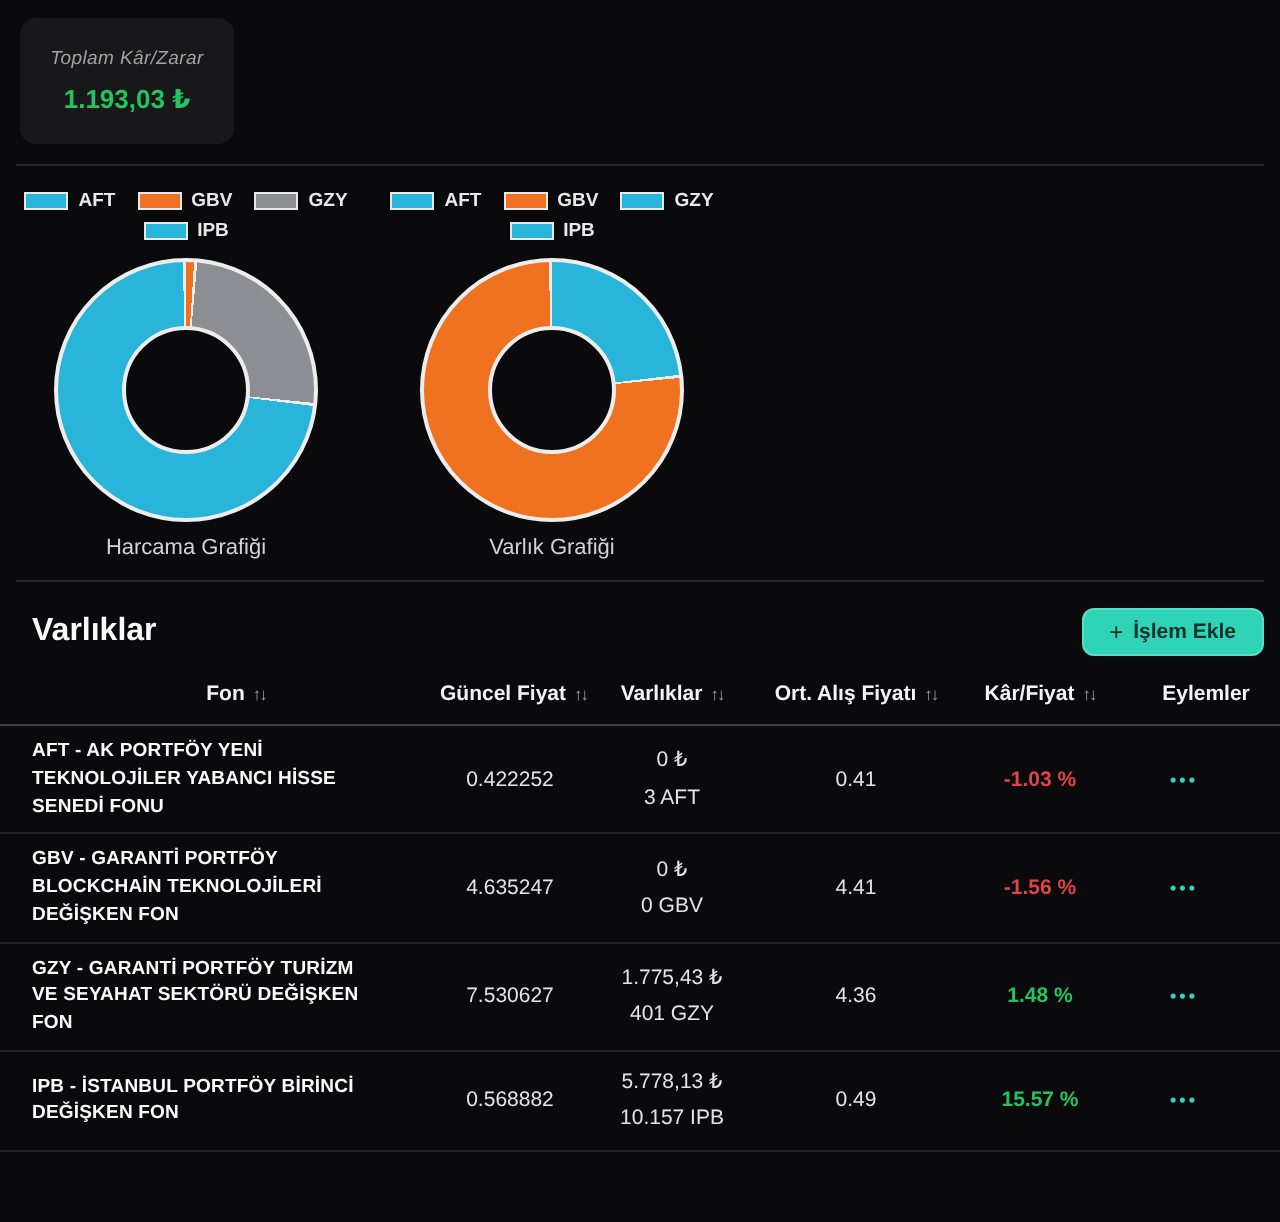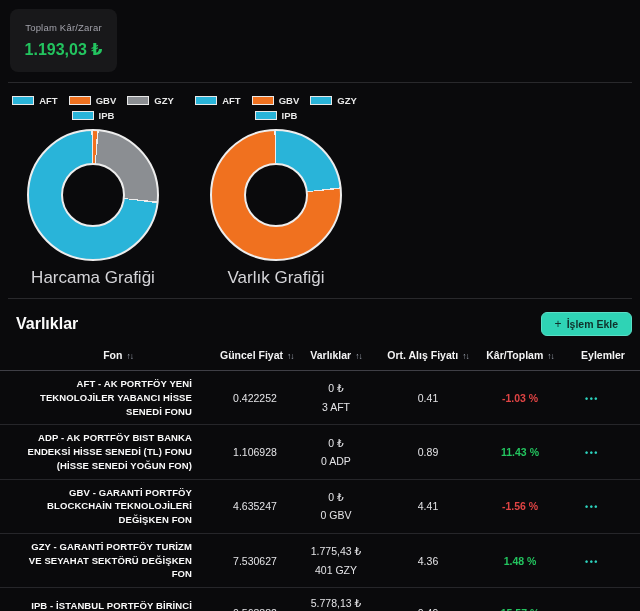--- a/index.html
+++ b/index.html
@@ -8,22 +8,22 @@
     position:relative; width:640px; height:611px; overflow:hidden;
     background:#0a0a0c; color:#e4e4e7;
     font-family:"Liberation Sans","DejaVu Sans",sans-serif;
   }
   
   .stats-row { display:flex; gap:18px; padding:9px 8px 10px 10px; }
   .stat-card {
     width:107px; height:63px; background:#18181a; border-radius:8px;
     display:flex; flex-direction:column; align-items:center; justify-content:center; gap:7px;
   }
-  .stat-label { font-size:9.5px; color:#a1a1aa; letter-spacing:.2px; }
-  .stat-value { font-size:16px; font-weight:bold; color:#fafafa; }
+  .stat-label { font-size:9.5px; color:#a1a1aa; letter-spacing:.2px;font-style:italic; }
+  .stat-value { font-size:13px; font-weight:bold; color:#fafafa; }
   .stat-value.green { color:#23c45f; }
   .divider { height:1px; background:#29292c; margin:0 8px; }
   
   .charts-row { display:flex; padding:12px 0 10px 0; }
   .chart-block { width:186px; display:flex; flex-direction:column; align-items:center; }
   .chart-block + .chart-block { width:180px; }
   .legend { display:flex; flex-direction:column; gap:4px; }
   .legend-row { display:flex; justify-content:center; gap:11px; }
   .legend-item { display:inline-flex; align-items:center; gap:5px; cursor:pointer; }
   .swatch { display:inline-block; width:22px; height:9px; border:1px solid #e8e8e8; }
@@ -31,21 +31,21 @@
   .donut-wrap { margin-top:8px; }
   .donut {
     position:relative; width:132px; height:132px; border-radius:50%;
     border:2px solid #ededed;
   }
   .hole {
     position:absolute; left:50%; top:50%; width:64px; height:64px;
     transform:translate(-50%,-50%); border-radius:50%;
     background:#0a0a0c; border:2px solid #ededed;
   }
-  .chart-caption { margin-top:7px; font-size:17px; color:#d4d4d8; }
+  .chart-caption { margin-top:7px; font-size:11px; color:#d4d4d8; }
   
   .section-header {
     display:flex; align-items:center; justify-content:space-between;
     padding:13px 8px 2px 16px;
   }
   .section-title { font-size:16px; font-weight:bold; color:#fafafa; }
   .add-btn {
     display:inline-flex; align-items:center; gap:5px;
     background:#2fd3b5; color:#10302b; border:1px solid #5adec7;
     font-family:inherit; font-size:10.5px; font-weight:bold;
@@ -59,21 +59,21 @@
     padding:11px 0 9px 0; border-bottom:1px solid #3f3f46; white-space:nowrap;
   }
   thead th:first-child { text-align:center; padding-left:16px; }
   thead th .sort { font-size:8.5px; color:#9ca3af; margin-left:4px; letter-spacing:-1px; cursor:pointer; }
   tbody td {
     font-size:10.5px; color:#e4e4e7; text-align:center; vertical-align:middle;
     border-bottom:1px solid #26262a; padding:6px 0;
   }
   tbody tr { height:50px; }
   tbody tr.short { height:42px; }
-  td.fund-cell { text-align:right; padding-left:24px; }
+  td.fund-cell { text-align:left; padding-left:16px; }
   .fund-name {
     max-width:168px; font-size:9.5px; font-weight:bold; color:#fafafa;
     line-height:1.45; letter-spacing:.1px;
   }
   .holdings-line { line-height:1.75; }
   td.pl { font-weight:bold; }
   td.pl.pos { color:#23c45f; }
   td.pl.neg { color:#e04444; }
   td:last-child { padding-right:22px; }
   .dots {
@@ -175,53 +175,40 @@
       <col style="width:92px">
         <col style="width:92px">
         <col style="width:74px">
     </colgroup>
     <thead>
       <tr>
           <th><span>Fon</span><span class="sort">↑↓</span></th>
           <th><span>Güncel Fiyat</span><span class="sort">↑↓</span></th>
           <th><span>Varlıklar</span><span class="sort">↑↓</span></th>
           <th><span>Ort. Alış Fiyatı</span><span class="sort">↑↓</span></th>
-          <th><span>Kâr/Toplam</span><span class="sort">↑↓</span></th>
+          <th><span>Kâr/Fiyat</span><span class="sort">↑↓</span></th>
           <th><span>Eylemler</span></th>
         </tr>
     </thead>
     <tbody>
         <tr>
           <td class="fund-cell">
             <div class="fund-name">AFT - AK PORTFÖY YENİ TEKNOLOJİLER YABANCI HİSSE SENEDİ FONU</div>
           </td>
           <td>0.422252</td>
           <td>
             <div class="holdings-line">0 ₺</div>
             <div class="holdings-line">3 AFT</div>
           </td>
           <td>0.41</td>
           <td class="pl neg">-1.03 %</td>
           <td><span class="dots">•••</span></td>
         </tr>
         <tr>
           <td class="fund-cell">
-            <div class="fund-name">ADP - AK PORTFÖY BIST BANKA ENDEKSİ HİSSE SENEDİ (TL) FONU (HİSSE SENEDİ YOĞUN FON)</div>
-          </td>
-          <td>1.106928</td>
-          <td>
-            <div class="holdings-line">0 ₺</div>
-            <div class="holdings-line">0 ADP</div>
-          </td>
-          <td>0.89</td>
-          <td class="pl pos">11.43 %</td>
-          <td><span class="dots">•••</span></td>
-        </tr>
-        <tr>
-          <td class="fund-cell">
             <div class="fund-name">GBV - GARANTİ PORTFÖY BLOCKCHAİN TEKNOLOJİLERİ DEĞİŞKEN FON</div>
           </td>
           <td>4.635247</td>
           <td>
             <div class="holdings-line">0 ₺</div>
             <div class="holdings-line">0 GBV</div>
           </td>
           <td>4.41</td>
           <td class="pl neg">-1.56 %</td>
           <td><span class="dots">•••</span></td>

